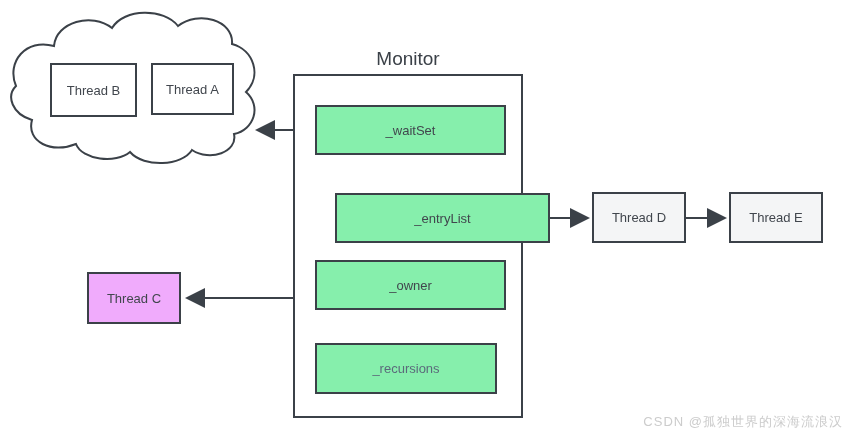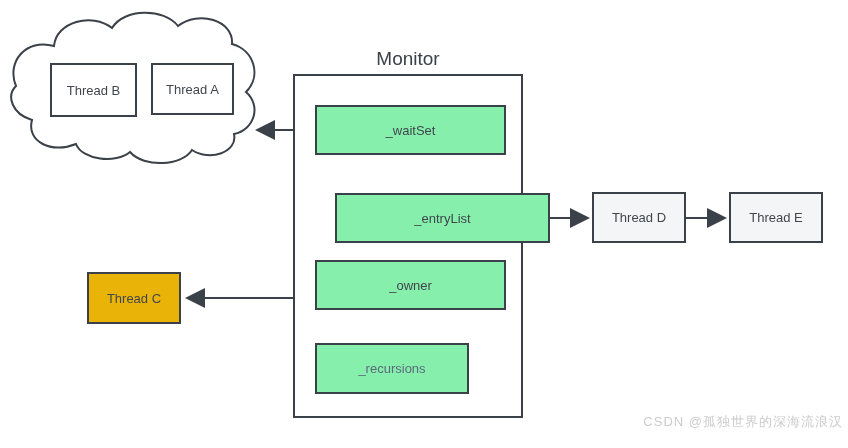--- a/index.html
+++ b/index.html
@@ -28,21 +28,21 @@
     background: #ffffff;
     text-align: center;
   }
   .field-box {
     background: #86efac;
     border-color: #3b4148;
     color: #41464d;
   }
   .field-box.recursions { color: #5b6b7b; }
   .thread-gray { background: #f4f5f6; }
-  .thread-green { background: #eab308; }
+  .thread-green { background: #f0abfc; }
   .monitor-box {
     position: absolute;
     left: 293px; top: 74px;
     width: 230px; height: 344px;
     border: 2px solid #3b4148;
     background: #ffffff;
   }
   .monitor-title {
     position: absolute;
     left: 293px; top: 48px;
@@ -96,21 +96,21 @@
 
   <div class="box" style="left:50px; top:63px; width:87px; height:54px;">Thread B</div>
   <div class="box" style="left:151px; top:63px; width:83px; height:52px;">Thread A</div>
 
   <div class="monitor-title">Monitor</div>
   <div class="monitor-box"></div>
 
   <div class="box field-box" style="left:315px; top:105px; width:191px; height:50px;">_waitSet</div>
   <div class="box field-box" style="left:315px; top:193px; width:215px; height:50px;margin-left:20px;">_entryList</div>
   <div class="box field-box" style="left:315px; top:260px; width:191px; height:50px;">_owner</div>
-  <div class="box field-box recursions" style="left:315px; top:343px; width:154px; height:51px;">_recursions</div>
+  <div class="box field-box recursions" style="left:315px; top:343px; width:182px; height:51px;">_recursions</div>
 
   <div class="box thread-green" style="left:87px; top:272px; width:94px; height:52px;">Thread C</div>
 
   <div class="box thread-gray" style="left:592px; top:192px; width:94px; height:51px;">Thread D</div>
   <div class="box thread-gray" style="left:729px; top:192px; width:94px; height:51px;">Thread E</div>
 
   <div class="watermark">CSDN @孤独世界的深海流浪汉</div>
 
 </div>
 

